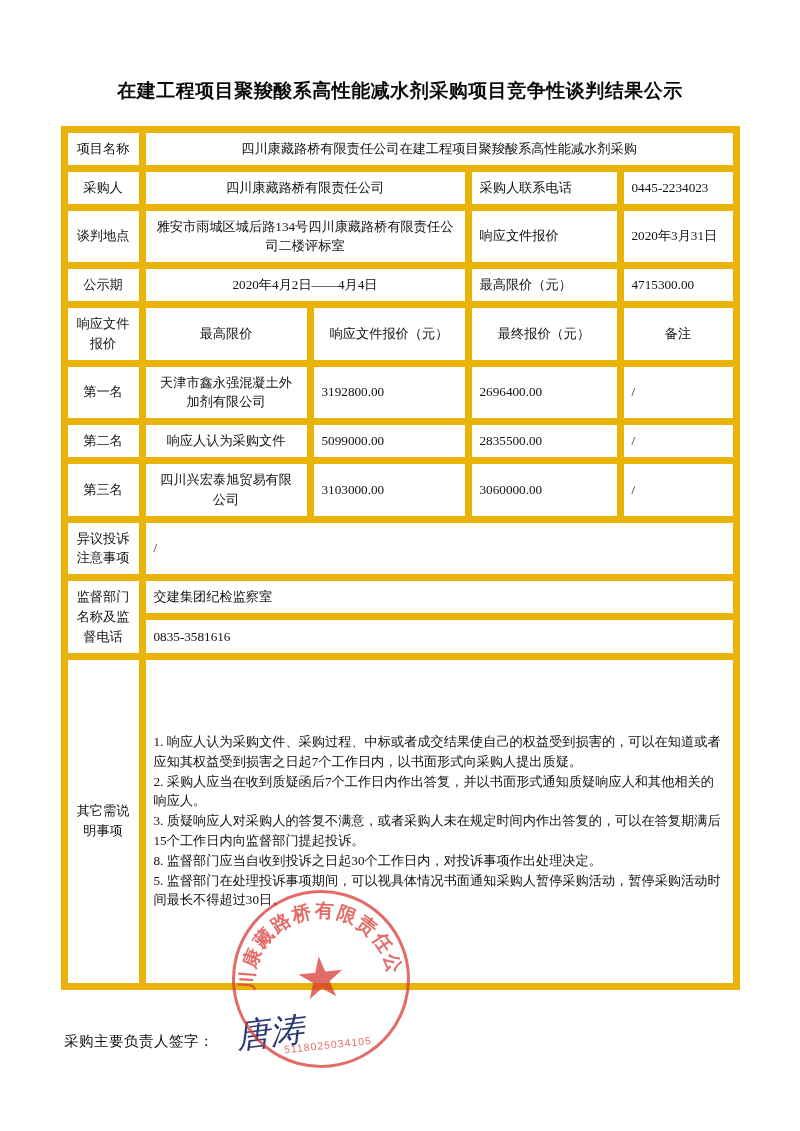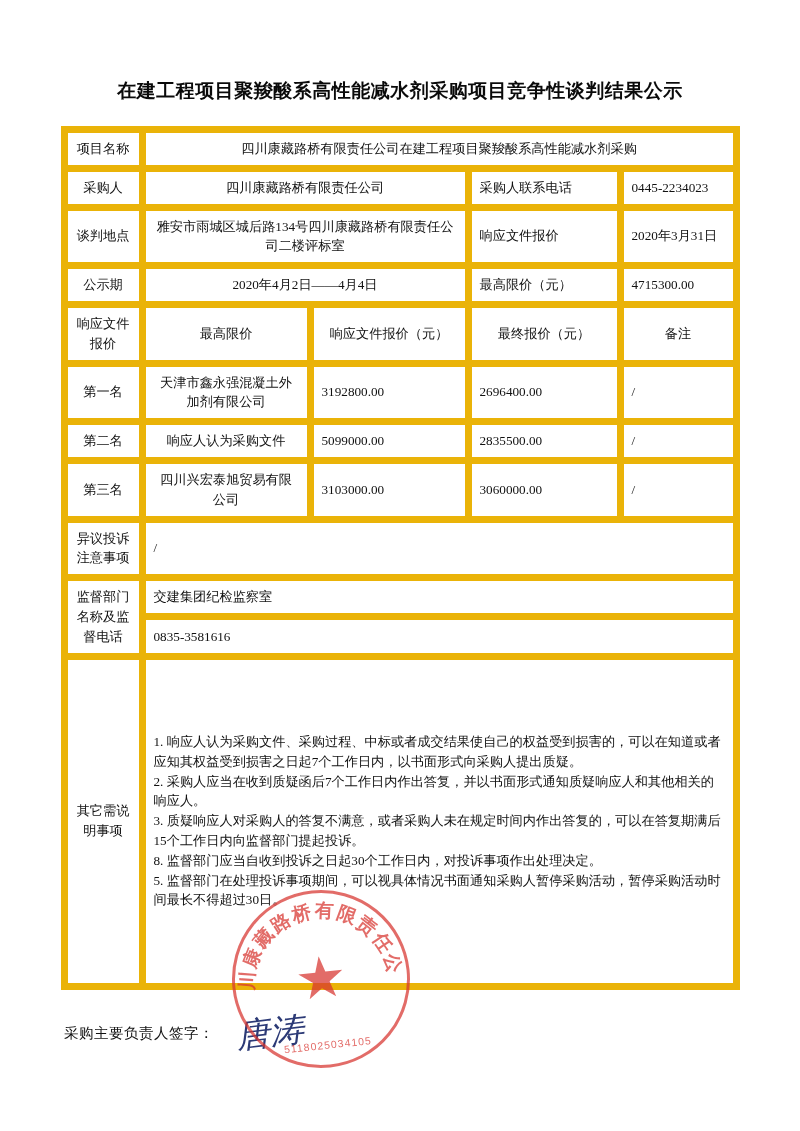--- a/index.html
+++ b/index.html
@@ -82,21 +82,21 @@
   .sign-row {
     width: 672px;
     margin: 26px auto 0 auto;
     position: relative;
     font-size: 14px;
     height: 60px;
   }
   .sign-label {
     position: absolute;
     left: 0;
-    top: 8px;
+    top: 16px;
     font-size: 14.5px;
     letter-spacing: 0.5px;
   }
   .signature {
     position: absolute;
     left: 172px;
     top: -6px;
     font-family: "Liberation Serif", serif;
     font-size: 34px;
     color: #1b2a6b;

